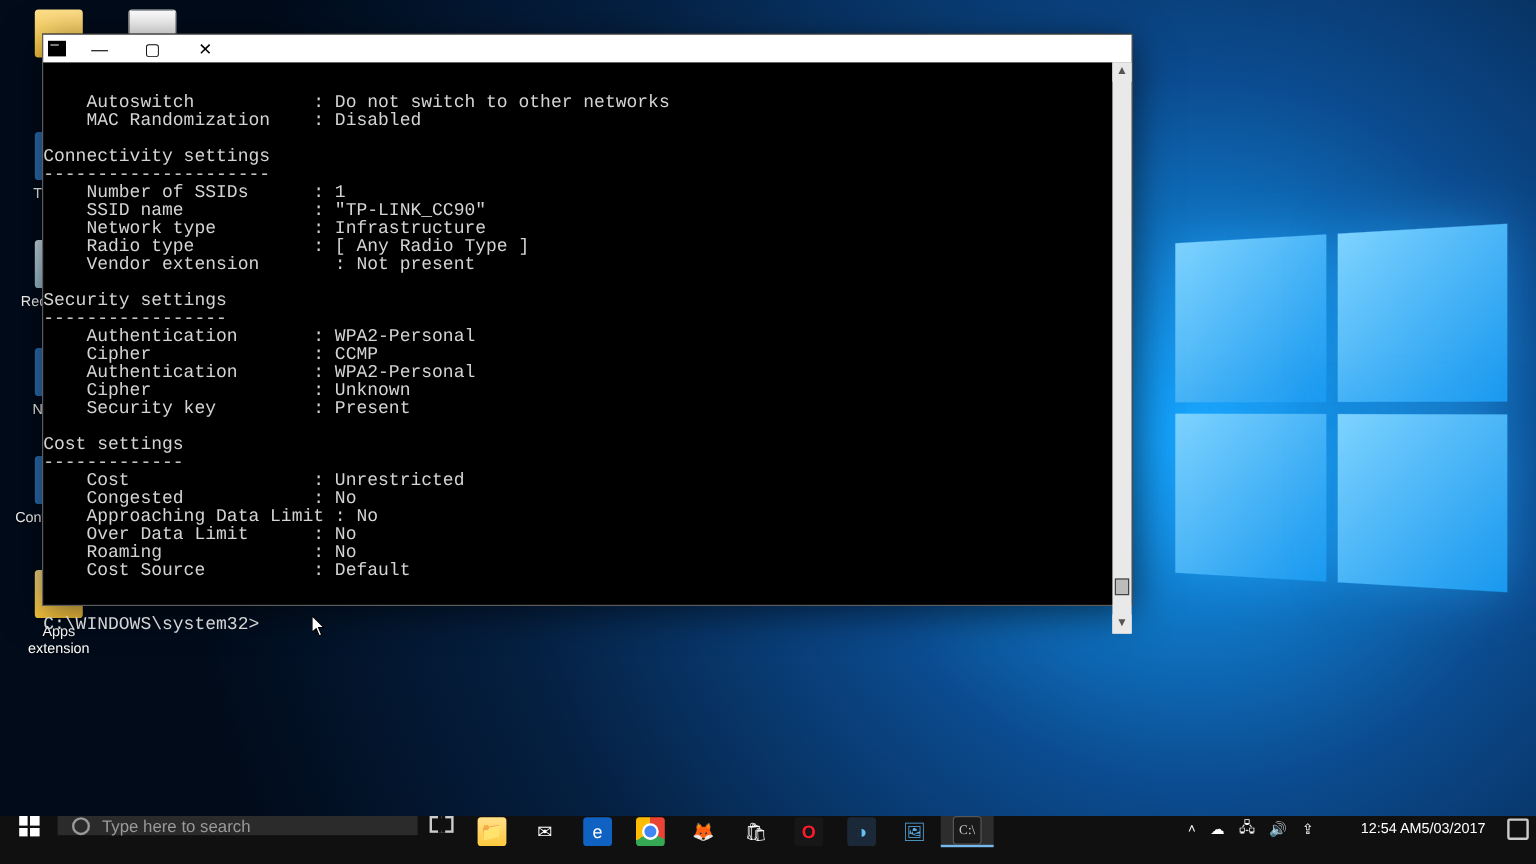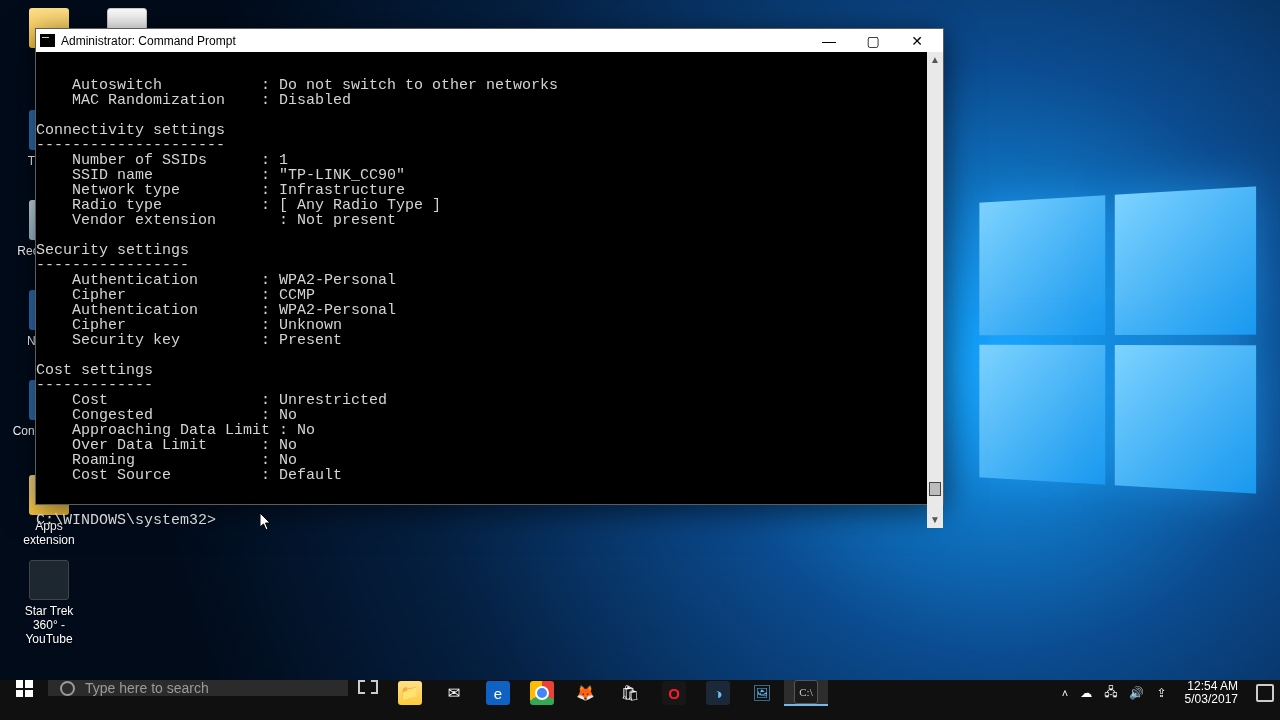--- a/index.html
+++ b/index.html
@@ -83,21 +83,21 @@
   .search .circ{width:15px;height:15px;border:2px solid #9a9a9a;border-radius:50%;}
   .taskview{width:40px;display:flex;align-items:center;justify-content:center;}
   .taskview .tv{width:20px;height:14px;border:2px solid #ccc;position:relative;}
   .taskview .tv::before,.taskview .tv::after{content:"";position:absolute;width:3px;top:-2px;bottom:-2px;background:#101010;}
   .taskview .tv::before{left:5px;} .taskview .tv::after{right:5px;}
   .pins{display:flex;}
   .pins .tb-btn{width:44px;}
   .tb-spacer{flex:1;}
   .tray{display:flex;align-items:center;gap:12px;padding:0 6px;font-size:12px;}
   .tray .up{font-size:11px;}
-  .tray .clock{display:flex;flex-direction:column;align-items:flex-end;line-height:13px;font-size:12px;padding:0 6px;}
+  .tray .clock{display:flex;flex-direction:row;align-items:flex-end;line-height:13px;font-size:12px;padding:0 6px;margin-left:21px;}
   .tray .notif{width:18px;height:18px;border:2px solid #ccc;border-radius:2px;position:relative;}
   .pins .active{border-bottom:2px solid #76b9ed; background:#2d2d2d;}
 
   
   .chip{width:24px;height:24px;border-radius:3px;display:flex;align-items:center;justify-content:center;font-size:15px;}
   .edge{background:#0f61c2;}
   .chrome{background:conic-gradient(#ea4335 0 33%,#34a853 0 66%,#fbbc05 0);}
   .chrome::after{content:"";width:10px;height:10px;border-radius:50%;background:#4285f4;border:2px solid #fff;}
   .opera{background:#171717;color:#ff1b2d;font-weight:bold;}
   .store{color:#fff;}
@@ -139,30 +139,25 @@
       <div>Network</div>
     </div>
     <div class="d-icon" style="left: 12px; top: 380px;">
       <div class="ico panel"></div>
       <div>Control Panel</div>
     </div>
     <div class="d-icon" style="left: 12px; top: 475px;">
       <div class="ico folder"></div>
       <div>Apps extension</div>
     </div>
-    <div class="d-icon" style="left: 12px; top: 560px;">
-      <div class="ico thumb"></div>
-      <div>Star Trek 360° - YouTube</div>
-    </div>
   </div>
 
 <div class="cmd">
   <div class="cmd-title">
     <div class="cmd-ico"></div>
-    <span class="ttl">Administrator: Command Prompt</span>
     <button>—</button>
     <button>▢</button>
     <button class="close">✕</button>
   </div>
   <div class="cmd-body">
     <pre class="cmd-text" id="cmd-text">    Autoswitch           : Do not switch to other networks
     MAC Randomization    : Disabled
 
 Connectivity settings
 ---------------------

